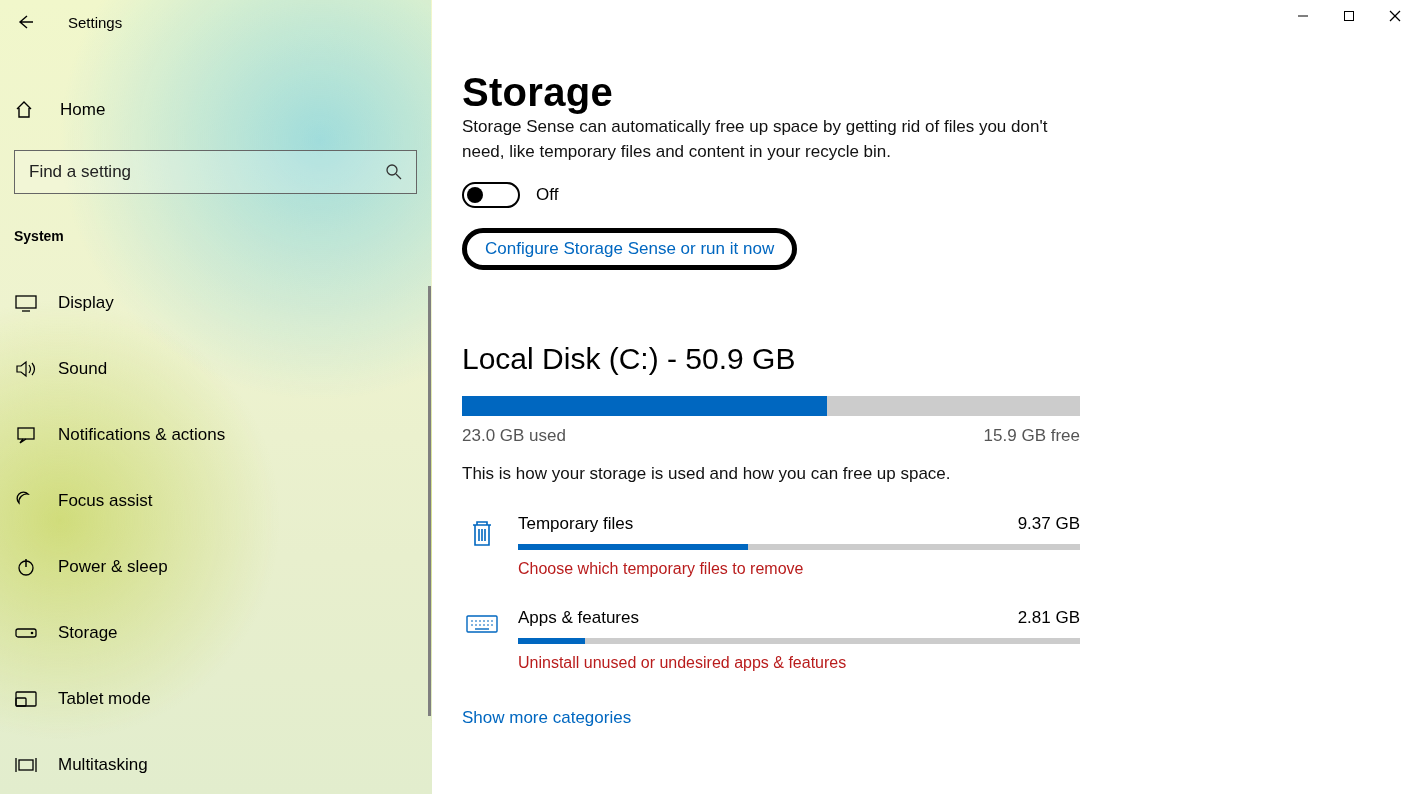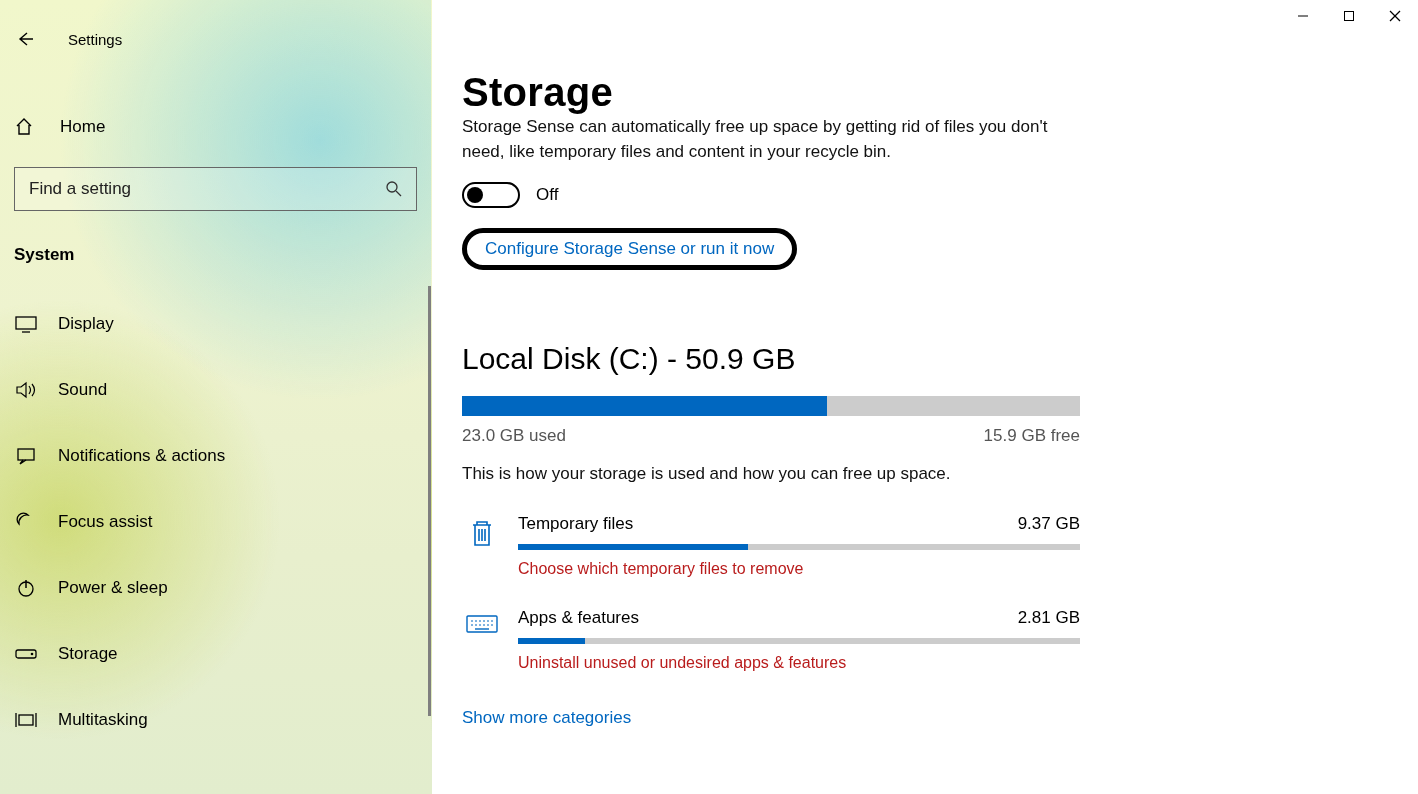--- a/index.html
+++ b/index.html
@@ -15,41 +15,41 @@
 
 .sidebar {
   width: 432px;
   height: 100%;
   position: relative;
   background:
     radial-gradient(circle at 60px 520px, rgba(188,204,55,0.55) 0%, rgba(188,204,55,0) 220px),
     radial-gradient(circle at 320px 140px, rgba(95,200,231,0.55) 0%, rgba(95,200,231,0) 260px),
     linear-gradient(180deg, #f1f7cb 0%, #eef3cf 40%, #e8efcd 70%, #e2edcd 100%);
   border-right: 1px solid rgba(0,0,0,0);
-  padding-top: 17px;
+  padding-top: 0;
 }
 .sidebar-scroll-edge { position: absolute; right: 0; top: 286px; width: 3px; height: 430px; background: #7f7f7f; }
 .titlebar { display: flex; align-items: center; height: 44px; padding-left: 10px; }
 .back-btn { width: 30px; height: 30px; display: flex; align-items: center; justify-content: center; cursor: pointer; }
 .app-title { font-size: 15px; margin-left: 28px; color: #000; }
 
 .home-row { display: flex; align-items: center; height: 48px; margin-top: 42px; padding-left: 14px; cursor: pointer; gap: 6px; }
 .home-row .icon { width: 22px; display:flex; align-items:center; }
 .home-row .label { font-size: 17px; margin-left: 18px; color: #000; }
 
 .search-wrap { margin: 16px 14px 0 14px; }
 .search-input {
   width: 100%; height: 44px; border: 1px solid #666; background: rgba(255,255,255,0.18);
   font-size: 17px; padding: 0 42px 0 14px; color: #000;
 }
 .search-input::placeholder { color: #222; }
 .search-icon-pos { position: relative; }
 .search-icon-pos svg { position: absolute; right: 14px; top: -31px; }
 
-.section-title { font-size: 17px; font-weight: 600; margin: 34px 11px 0 14px; color: #000; }
+.section-title { font-size: 14px; font-weight: 600; margin: 34px 11px 0 14px; color: #000; }
 
 .nav { margin-top: 26px; }
 .nav-item { display: flex; align-items: center; height: 66px; padding-left: 14px; cursor: pointer; }
 .nav-item .icon { width: 24px; display:flex; align-items:center; justify-content:center; }
 .nav-item .label { font-size: 17px; margin-left: 20px; color: #000; }
 
 
 .main { flex: 1; padding: 70px 60px 0 30px; color: #000; }
 .page-title { font-size: 40px; font-weight: 600; letter-spacing: 0.3px; }
 .desc { font-size: 17px; line-height: 1.45; color: #111; max-width: 600px; }
@@ -196,20 +196,29 @@
             <svg width="22" height="14" viewBox="0 0 22 14">
               <rect x="1" y="3" width="20" height="8" rx="2" fill="none" stroke="#000" stroke-width="1.3"></rect>
               <circle cx="17" cy="7" r="1.3" fill="#000"></circle>
             </svg>
           </span>
         <span class="label">Storage</span>
       </div>
       <div class="nav-item">
         <span class="icon">
             <svg width="22" height="18" viewBox="0 0 22 18">
+              <rect x="1" y="2" width="20" height="14" rx="1" fill="none" stroke="#000" stroke-width="1.3"></rect>
+              <rect x="1" y="8" width="10" height="8" rx="1" fill="none" stroke="#000" stroke-width="1.3"></rect>
+            </svg>
+          </span>
+        <span class="label">Tablet mode</span>
+      </div>
+      <div class="nav-item">
+        <span class="icon">
+            <svg width="22" height="18" viewBox="0 0 22 18">
               <rect x="4" y="4" width="14" height="10" fill="none" stroke="#000" stroke-width="1.3"></rect>
               <line x1="1" y1="2" x2="1" y2="16" stroke="#000" stroke-width="1.3"></line>
               <line x1="21" y1="2" x2="21" y2="16" stroke="#000" stroke-width="1.3"></line>
             </svg>
           </span>
         <span class="label">Multitasking</span>
       </div>
     </nav>
   </aside>
 

